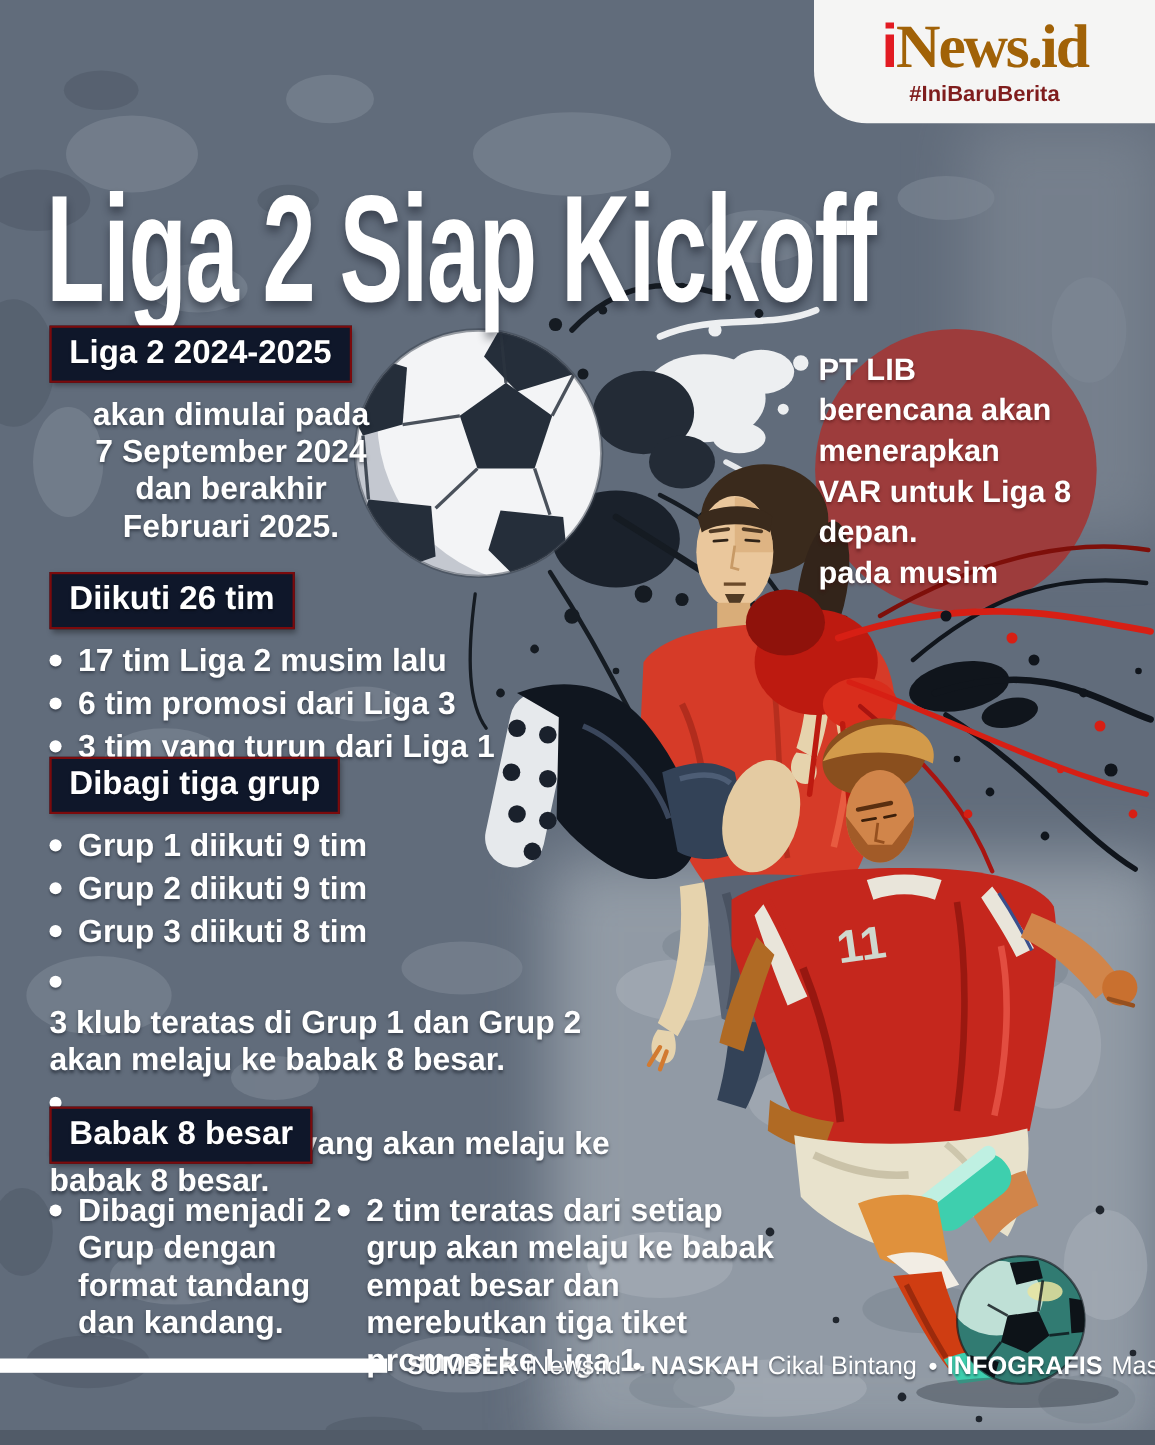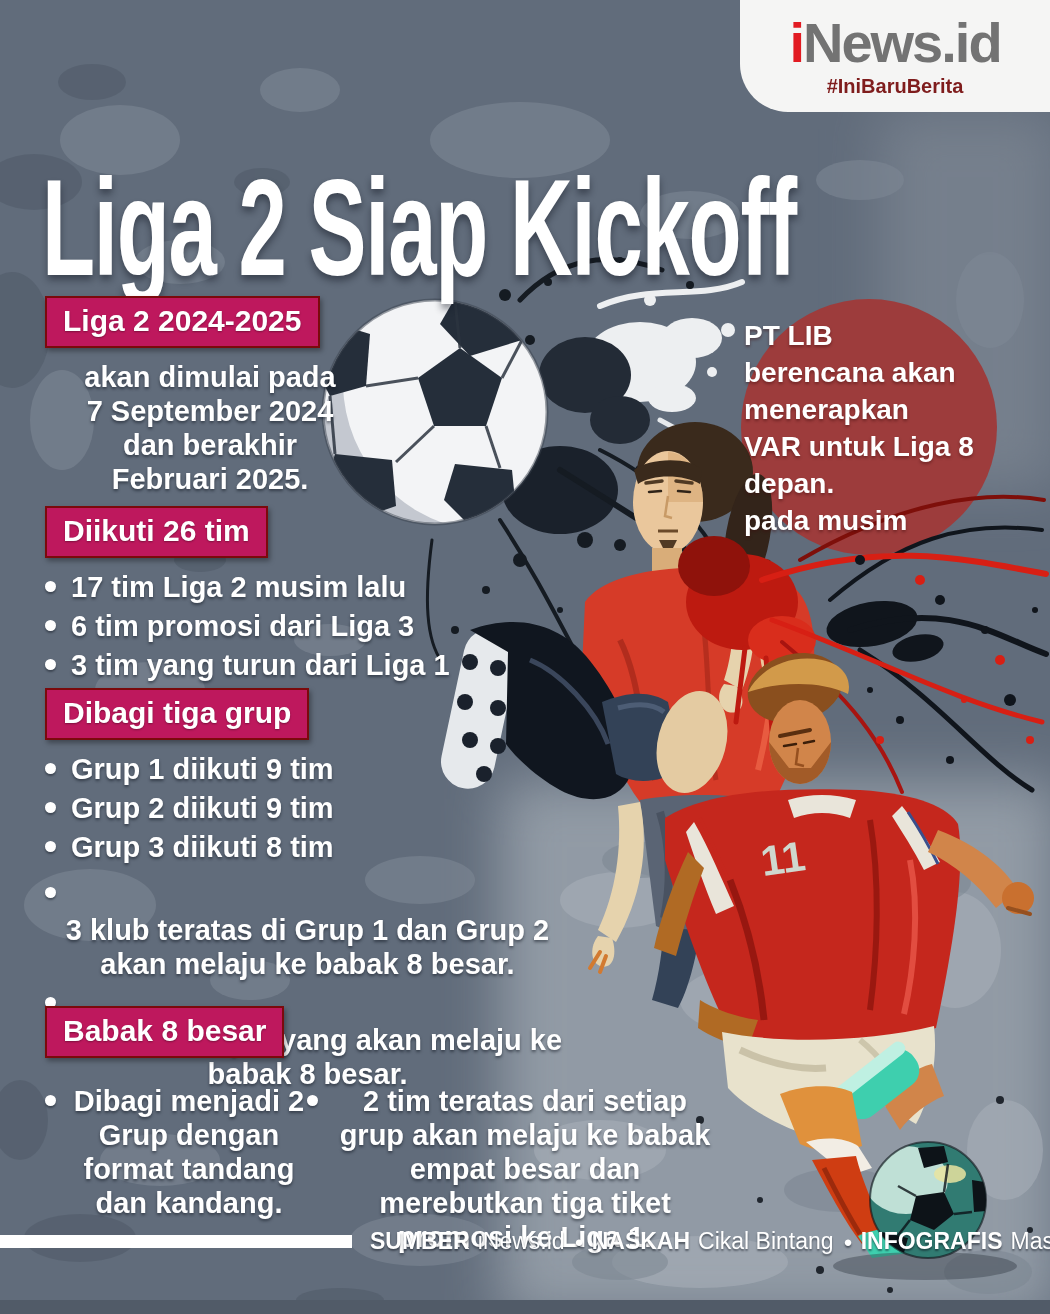--- a/index.html
+++ b/index.html
@@ -12,46 +12,46 @@
   .layer{position:absolute;z-index:2;}
 
   
   .logo-box{
     top:0;right:0;width:310px;height:112px;background:#f5f5f4;
     border-bottom-left-radius:48px;
     display:flex;flex-direction:column;align-items:center;justify-content:center;
   }
   .logo-line{font-size:56px;font-weight:bold;letter-spacing:-2px;line-height:1;}
   .logo-i{color:#e21b22;}
-  .logo-rest{color:#737373;}
+  .logo-rest{color:#a16207;font-family:Liberation Serif, serif;}
   .tagline{font-size:20px;font-weight:bold;color:#7f1d1d;margin-top:4px;letter-spacing:0;}
 
   
   .title{
     left:42px;top:148px;margin:0;white-space:nowrap;
     font-size:138px;font-weight:bold;letter-spacing:-2px;color:#fff;
     transform:scaleX(.63);transform-origin:left top;
     text-shadow:0 5px 10px rgba(15,20,30,.45);
   }
 
   
   .sec{left:45px;}
-  .sec1{top:296px;} .sec2{top:506px;} .sec3{top:688px;} .sec4{top:1006px;}
+  .sec1{top:296px;} .sec2{top:520px;} .sec3{top:688px;} .sec4{top:1006px;}
   .badge{
-    display:inline-block;background:#be185d;color:#fff;
+    display:inline-block;background:#0f172a;color:#fff;
     font-size:30px;font-weight:bold;line-height:1;
     padding:8px 16px 10px;border:2px solid #7b0a0c;
     box-shadow:2px 3px 5px rgba(0,0,0,.35);
     text-shadow:0 1px 2px rgba(0,0,0,.35);
   }
   .para{margin-top:12px;width:330px;}
   .pline{font-size:29px;font-weight:bold;color:#fff;line-height:34px;
     text-shadow:0 2px 3px rgba(10,15,25,.5);text-align:center;}
   ul.blist{list-style:none;margin:12px 0 0 0;padding:0;}
-  ul.blist li{display:flex;gap:15px;align-items:flex-start;margin-bottom:5px;text-align:center;}
+  ul.blist li{display:flex;gap:15px;align-items:flex-start;margin-bottom:5px;}
   .dot{flex:0 0 auto;width:11px;height:11px;border-radius:50%;background:#fff;margin-top:11px;
     box-shadow:0 2px 2px rgba(10,15,25,.4);}
   .bt{font-size:29px;font-weight:bold;color:#fff;line-height:34px;
     text-shadow:0 2px 3px rgba(10,15,25,.5);}
   .group2{width:525px;margin-top:8px;}
   .group2 li{margin-bottom:8px;flex-direction:column;}
   .cols{display:flex;margin-top:14px;}
   .col-left{width:262px;}
   .col-right{width:410px;}
 

